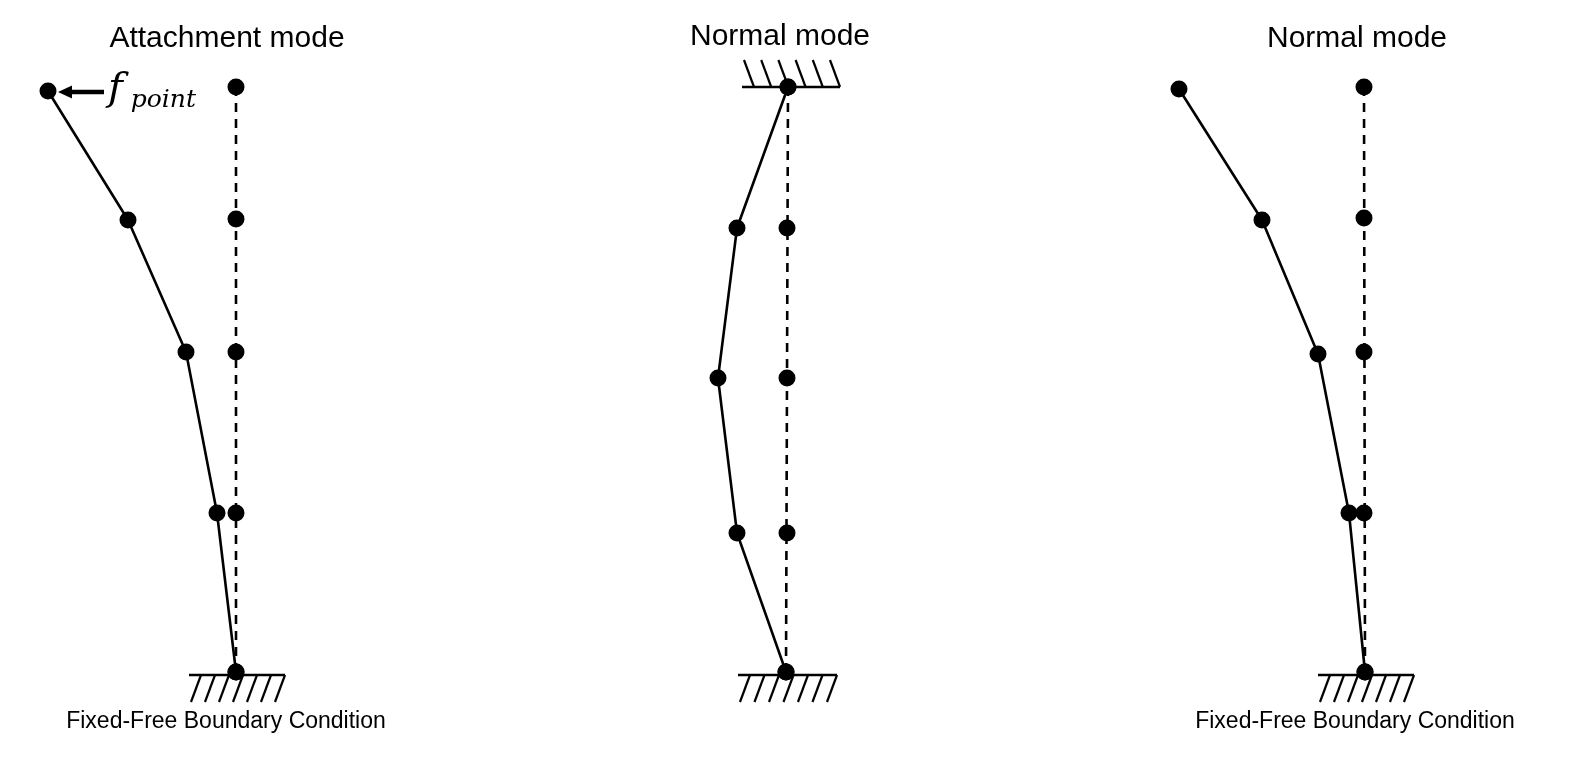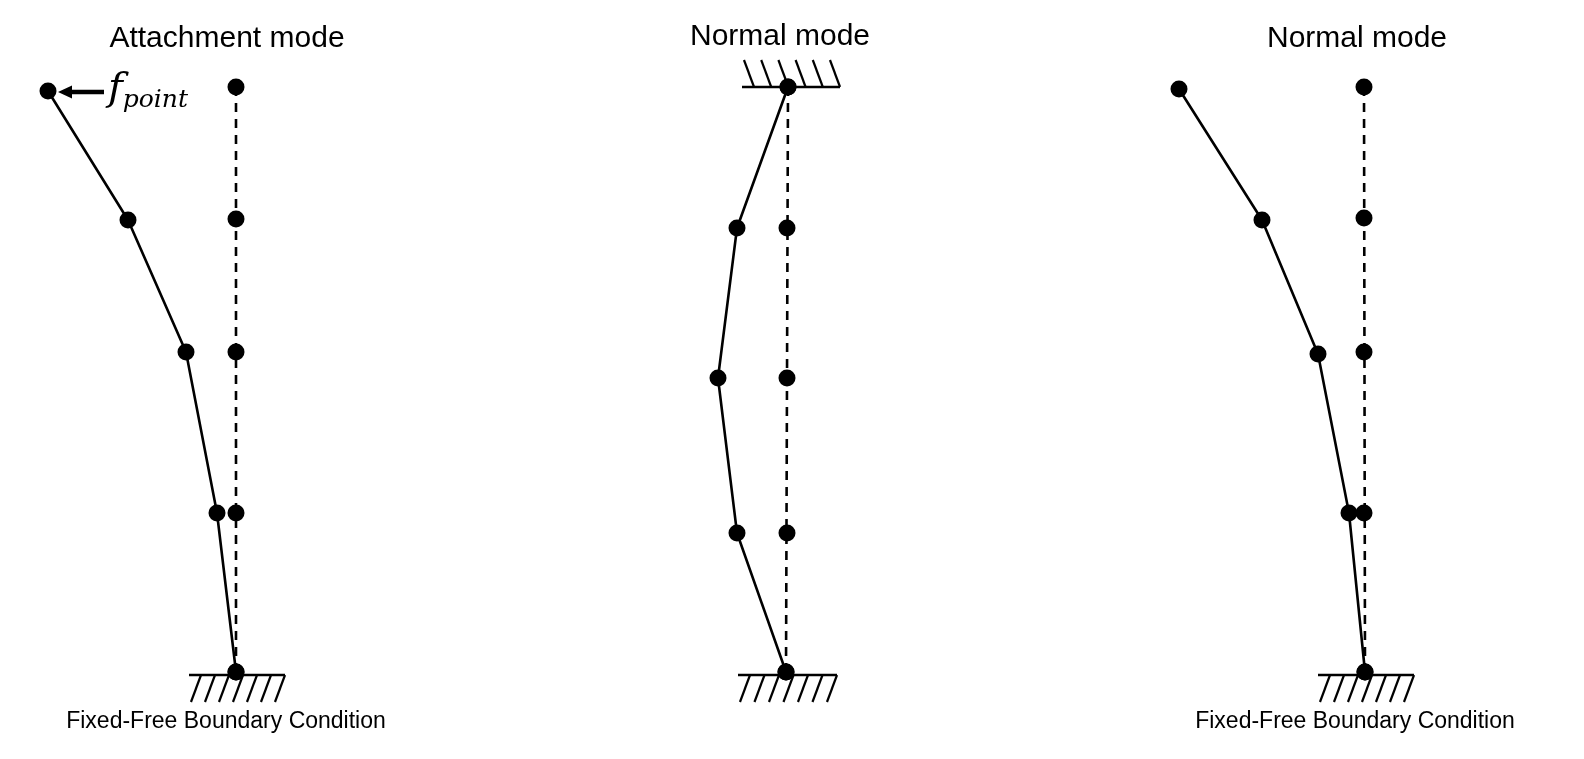--- a/index.html
+++ b/index.html
@@ -6,21 +6,21 @@
   .fig{position:relative;width:1584px;height:759px;background:#ffffff;overflow:hidden;
        font-family:"Liberation Sans",sans-serif;color:#000;}
   .fig svg{position:absolute;left:0;top:0;}
   .panel-title{position:absolute;transform:translateX(-50%);font-size:30px;line-height:1.1;
        white-space:nowrap;color:#000;}
   .boundary-label{position:absolute;transform:translateX(-50%);font-size:23px;line-height:1.1;
        white-space:nowrap;color:#000;}
   .force-label{position:absolute;font-family:"DejaVu Serif","Liberation Serif",serif;
        font-style:italic;white-space:nowrap;color:#000;}
   .force-label .fsym{font-size:40px;line-height:1;}
-  .force-label .fsub{font-size:25px;line-height:1;vertical-align:-0.28em;}
+  .force-label .fsub{font-size:25px;line-height:1;vertical-align:-0.28em;margin-left:8px;}
 </style>
 </head>
 <body>
 
 <div class="fig">
   <svg id="canvas" width="1584" height="759" viewBox="0 0 1584 759">
       <line x1="236" y1="87" x2="236" y2="672" stroke="#000000" stroke-width="2.6" stroke-dasharray="9 7"></line>
       <polyline points="48,91 128,220 186,352 217,513 236,672" fill="none" stroke="#000000" stroke-width="2.6" stroke-linejoin="round"></polyline>
       <line x1="189" y1="675" x2="285" y2="675" stroke="#000000" stroke-width="2.4"></line>
       <line x1="201" y1="675" x2="191" y2="702" stroke="#000000" stroke-width="2.2"></line>

